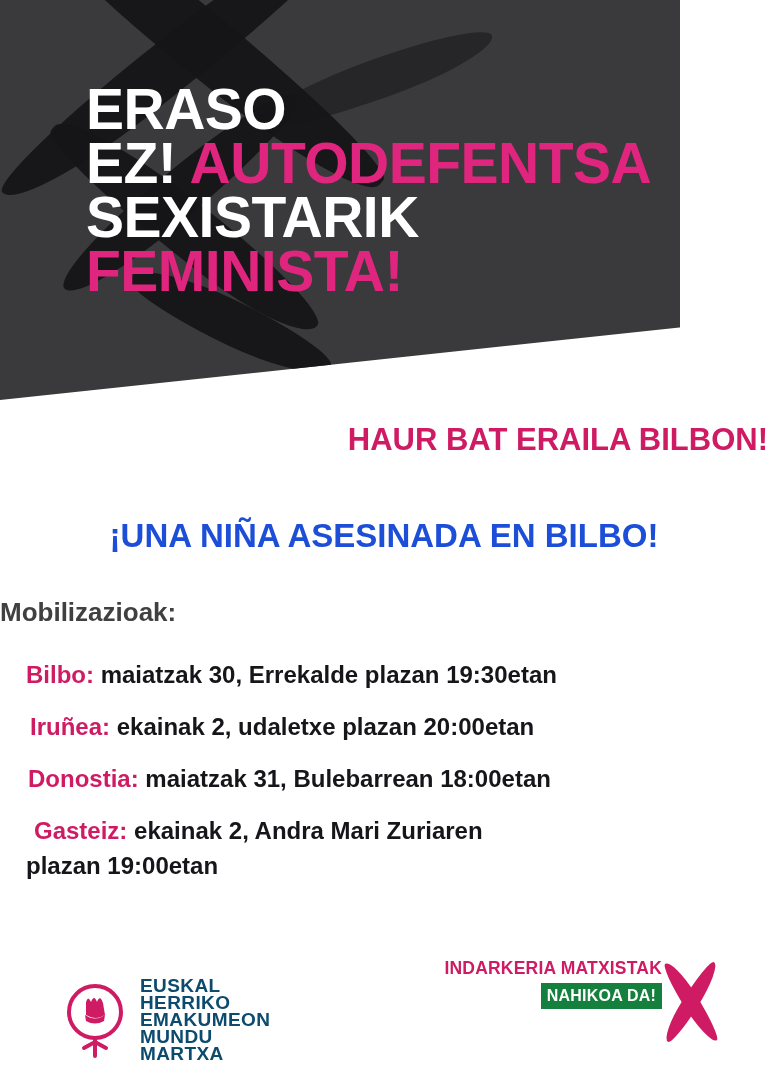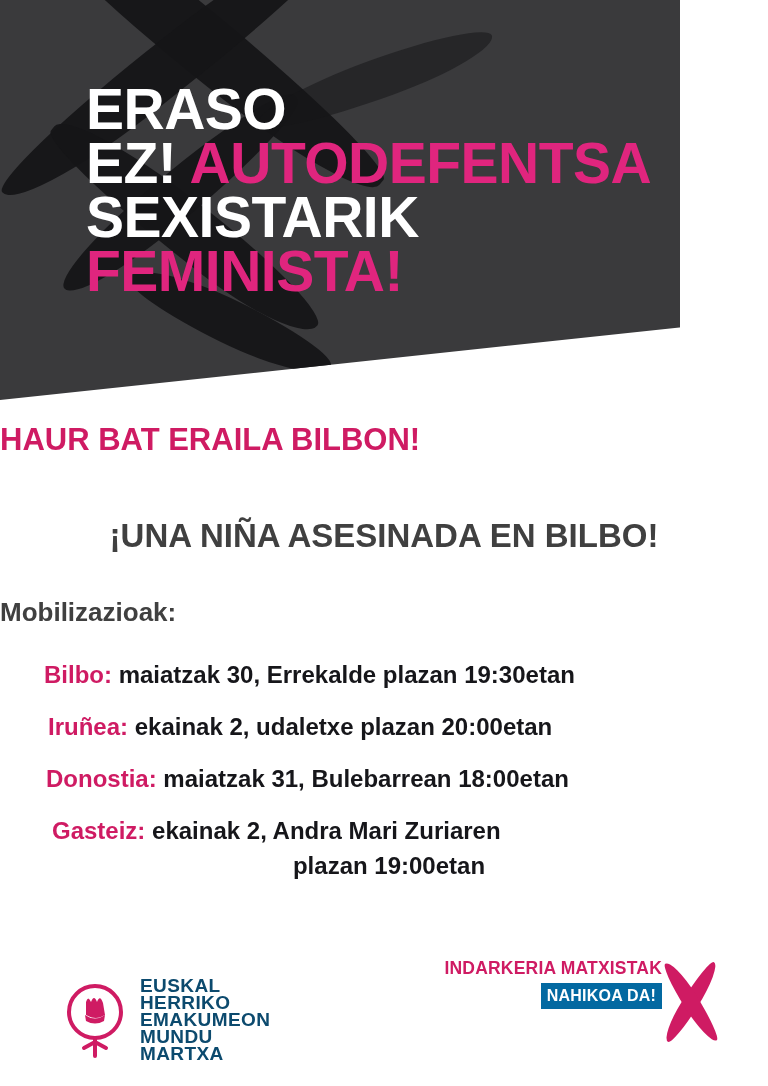--- a/index.html
+++ b/index.html
@@ -87,65 +87,64 @@
   .headline .p { color: #e0257e; }
 
   
   .content {
     position: absolute;
     left: 0;
     top: 404px;
     width: 768px;
   }
   .title-eu {
-    text-align: left;
+    text-align: right;
     color: #cf1b63;
     font-size: 31px;
     font-weight: bold;
     letter-spacing: 0px;
     margin: 18px 0 0 0;
   }
   .title-es {
     text-align: center;
-    color: #404040;
+    color: #1d4ed8;
     font-size: 33px;
     font-weight: bold;
     margin: 59px 0 0 0;
   }
   .subtitle {
     text-align: left;
     color: #404040;
     font-size: 26px;
     font-weight: bold;
     margin: 42px 0 0 0;
   }
 
   .mobilizations {
     margin: 32px 0 0 0;
-    padding: 0 34px;
+    padding: 0 16px;
   }
   .mob-row {
     font-size: 24px;
     font-weight: bold;
     color: #16161a;
     margin: 0 0 22px 0;
     line-height: 30px;
     white-space: nowrap;
   }
   .mob-row .city { color: #cf1b63; }
   .mob-row .det { color: #16161a; }
   .mob-row.r1 { padding-left: 10px; }
   .mob-row.r2 { padding-left: 14px; }
   .mob-row.r3 { padding-left: 12px; }
   .mob-row.r4 { padding-left: 18px; }
   .mob-cont {
     font-size: 24px;
     font-weight: bold;
     color: #16161a;
-    text-align: center;
     margin: -16px 0 0 0;
     padding-left: 10px;
   }
 
   
   .footer {
     position: absolute;
     left: 0;
     bottom: 0;
     width: 768px;
@@ -185,21 +184,21 @@
     top: 8px;
     text-align: right;
     color: #cf1b63;
     font-size: 17.5px;
     font-weight: bold;
     line-height: 21px;
     letter-spacing: 0.2px;
   }
   .logo-right .rl-tag {
     display: inline-block;
-    background: #0369a1;
+    background: #15803d;
     color: #ffffff;
     font-size: 16px;
     font-weight: bold;
     padding: 2px 6px 3px 6px;
     margin-top: 4px;
   }
   .rl-x {
     position: absolute;
     right: 0;
     top: 0;

